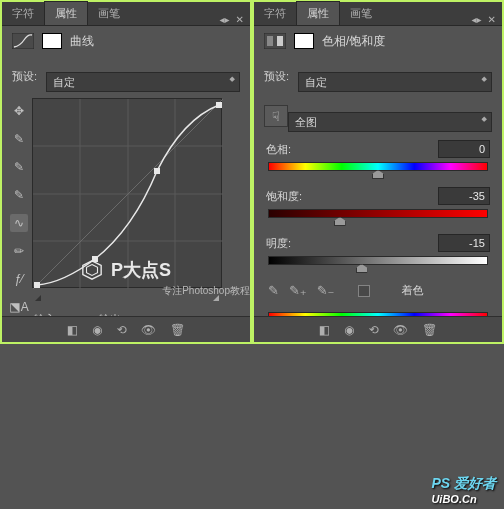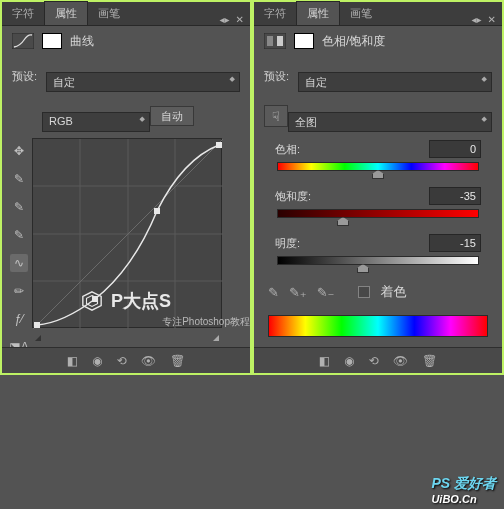--- a/index.html
+++ b/index.html
@@ -23,29 +23,29 @@
 .curves-body { display: flex; padding: 0 8px; }
 .tool-col { display: flex; flex-direction: column; gap: 10px; padding: 6px 4px 0 0; }
 .tool-icon { width: 18px; height: 18px; display: flex; align-items: center; justify-content: center; color: #c0c0c0; font-size: 12px; cursor: pointer; }
 .tool-icon.active { background: #6a6a6a; border-radius: 2px; }
 .curve-area { flex: 1; }
 .curve-graph { width: 190px; height: 190px; background: #454545; border: 1px solid #2a2a2a; position: relative; margin-top: 2px; }
 .grid line { stroke: #5a5a5a; stroke-width: 1; }
 .curve-path { stroke: #e8e8e8; stroke-width: 1.5; fill: none; }
 .curve-pt { fill: #e8e8e8; }
 .io-row { display: flex; padding: 6px 2px; color: #c0c0c0; font-size: 11px; gap: 40px; }
-.slider-row { padding: 4px 21px; }
+.slider-row { padding: 4px 12px; }
 .slider-head { display: flex; justify-content: space-between; align-items: center; margin-bottom: 4px; }
 .slider-label { color: #d8d8d8; font-size: 11px; }
 .num-field { background: #3a3a3a; border: 1px solid #262626; color: #e8e8e8; font-size: 11px; width: 52px; height: 18px; text-align: right; padding: 0 4px; }
 .grad-track { height: 9px; border: 1px solid #2a2a2a; position: relative; margin: 2px 2px 8px 2px; }
 .thumb { position: absolute; width: 12px; height: 9px; background: #9a9a9a; border: 1px solid #333; top: 7px; transform: translateX(-50%); clip-path: polygon(50% 0, 100% 45%, 100% 100%, 0 100%, 0 45%); }
 .eyedrop-row { display: flex; align-items: center; gap: 10px; padding: 6px 14px; color: #b0b0b0; font-size: 13px; }
 .checkbox { width: 12px; height: 12px; border: 1px solid #838383; background: #484848; margin-left: 14px; }
-.check-label { color: #d8d8d8; font-size: 13px; }
+.check-label { color: #d8d8d8; font-size: 11px; margin-left: 21px; }
 .spectrum { height: 22px; margin: 8px 14px; border: 1px solid #2a2a2a; background: linear-gradient(to right, red, yellow, lime, cyan, blue, magenta, red); }
 .panel-footer { position: absolute; bottom: 0; left: 0; right: 0; height: 26px; background: #494949; border-top: 1px solid #2e2e2e; display: flex; align-items: center; justify-content: center; gap: 14px; color: #b0b0b0; font-size: 12px; }
 .brand { position: absolute; bottom: 44px; left: 0; right: 0; text-align: right; color: #e8e8e8; }
 .brand-title { font-size: 18px; font-weight: bold; display: flex; align-items: center; justify-content: center; gap: 8px; }
 .brand-sub { font-size: 10px; color: #b8b8b8; margin-top: 2px; }
 .brand-logo { width: 22px; height: 22px; }
 .watermark { position: absolute; bottom: 4px; right: 8px; color: #6dd6f0; font-size: 14px; font-style: italic; font-weight: bold; text-shadow: 1px 1px 2px #000; }
 .watermark .sub { color: #fff; font-size: 11px; display: block; }
 .hand-icon { width: 24px; height: 22px; border: 1px solid #383838; background: #5a5a5a; display: flex; align-items: center; justify-content: center; color: #d0d0d0; font-size: 13px; }
 .left { width: 252px; }
@@ -72,24 +72,20 @@
             <rect width="22" height="16" fill="#4a4a4a" stroke="#2a2a2a"></rect>
             <path d="M2 14 Q8 13 12 7 T20 2" stroke="#ddd" fill="none" stroke-width="1.3"></path>
           </svg>
       </div>
       <div class="mask-thumb"></div>
       <div class="panel-title">曲线</div>
     </div>
     <div class="row">
       <div class="label">预设:</div>
       <div class="select">自定</div>
-    </div>
-    <div class="row" style="padding-left:40px;">
-      <div class="select" style="flex:0 0 108px;">RGB</div>
-      <button class="btn">自动</button>
     </div>
     <div class="curves-body">
       <div class="tool-col">
         <div class="tool-icon">✥</div>
         <div class="tool-icon">✎</div>
         <div class="tool-icon">✎</div>
         <div class="tool-icon">✎</div>
         <div class="tool-icon active">∿</div>
         <div class="tool-icon">✏</div>
         <div class="tool-icon">ƒ⁄</div>

